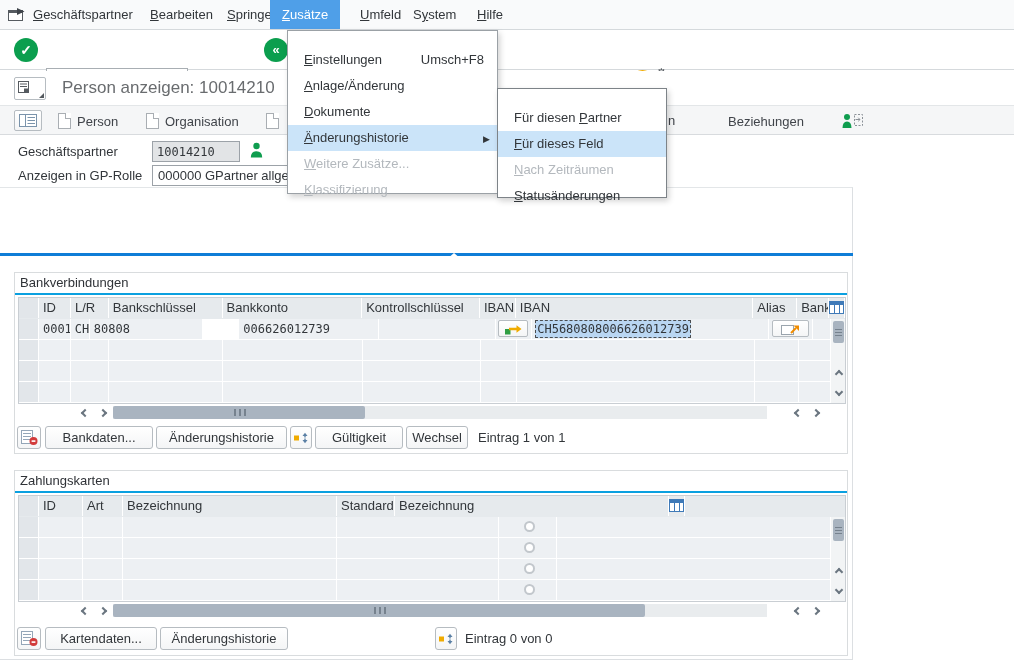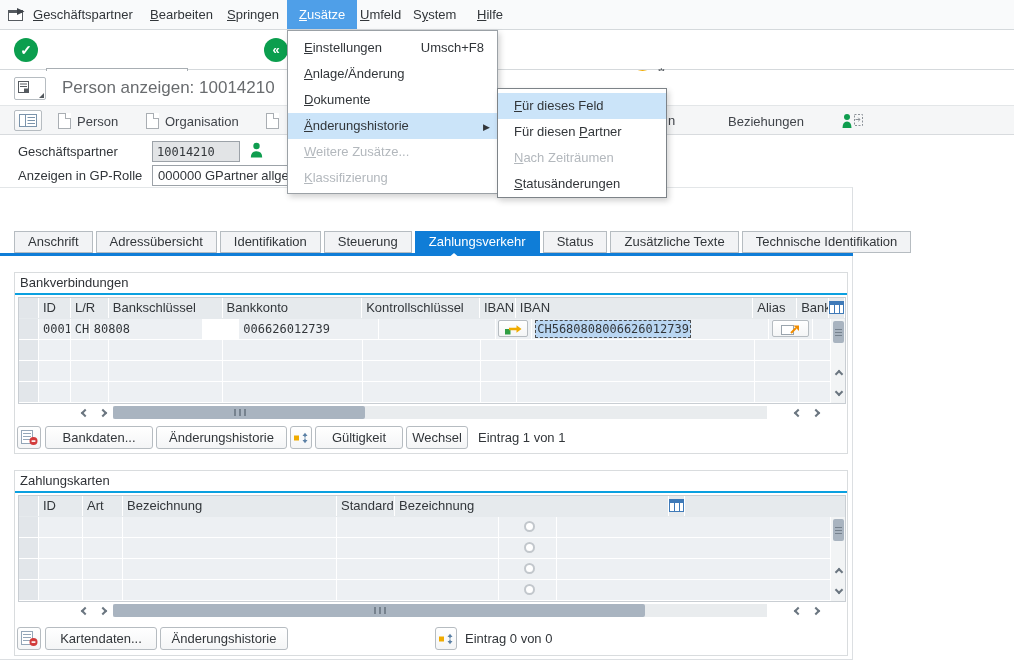--- a/index.html
+++ b/index.html
@@ -80,21 +80,21 @@
   .hscroll-handle { position:absolute; top:0; height:13px; background:#a9b4c0; border-radius:2px; }
   .hgrip { position:absolute; left:50%; top:3px; width:2px; height:7px; background:#76828e; box-shadow:5px 0 0 #76828e, -5px 0 0 #76828e; }
   .radio { width:11px; height:11px; border:2px solid #c2c7cc; border-radius:50%; margin:4px auto 0 auto; background:#fff; }
 
   
   .btn { position:absolute; height:23px; line-height:21px; text-align:center; background:linear-gradient(#fff,#f4f5f6); border:1px solid #b6bcc1; border-radius:3px; color:#32363a; cursor:default; }
   .sqbtn { position:absolute; width:24px; height:23px; background:linear-gradient(#fff,#f4f5f6); border:1px solid #b6bcc1; border-radius:3px; display:flex; align-items:center; justify-content:center; }
   .entrytext { position:absolute; line-height:23px; }
 
   
-  .menupanel { position:absolute; background:#fff; border:1px solid #9ba1a6; box-shadow:2px 3px 6px rgba(0,0,0,.18); z-index:50; padding-top:4px; }
+  .menupanel { position:absolute; background:#fff; border:1px solid #9ba1a6; box-shadow:2px 3px 6px rgba(0,0,0,.18); z-index:50; padding-top:16px; }
   #menupanel { left:287px; top:30px; width:211px; height:164px; }
   #submenupanel { left:497px; top:88px; width:170px; height:110px; border-color:#7d8388; z-index:51; }
   .mitem { position:relative; height:26px; line-height:26px; padding-left:16px; white-space:nowrap; cursor:default; }
   .mitem.hl { background:#cbe4f9; }
   .mitem.dis { color:#b3b8bd; }
   .mitem .shortcut { position:absolute; right:13px; }
   .mitem .subarrow { position:absolute; right:7px; font-size:9px; top:1px; }
 
   .cellbtn { background:linear-gradient(#fff,#f4f5f6); border:1px solid #b6bcc1; border-radius:2px; display:flex; align-items:center; justify-content:center; }
   .ibansel { display:inline-block; margin-left:2px; background:#b9d6f2; border:1px dashed #4a4d50; padding:0 1px; line-height:16px; }
@@ -108,21 +108,21 @@
     <span class="abs" style="left:8px; top:8px;">
       <svg width="17" height="13">
           <rect x="0.5" y="2.5" width="14" height="10" fill="#fff" stroke="#565b60"></rect>
           <rect x="0.5" y="2.5" width="14" height="2.5" fill="#565b60"></rect>
           <path d="M9 0 L16.5 3.5 L9 7 Z" fill="#3f444a"></path>
         </svg>
     </span>
     <span class="mbi" style="left:33px;"><span></span><u>G</u><span>eschäftspartner</span></span>
     <span class="mbi" style="left:150px;"><span></span><u>B</u><span>earbeiten</span></span>
     <span class="mbi" style="left:227px;"><span></span><u>S</u><span>pringen</span></span>
-    <span class="mbi sel" style="left:287px;"><span></span><u>Z</u><span>usätze</span></span>
+    <span class="mbi sel" style="left:270px;"><span></span><u>Z</u><span>usätze</span></span>
     <span class="mbi" style="left:360px;"><span></span><u>U</u><span>mfeld</span></span>
     <span class="mbi" style="left:413px;"><span>S</span><u>y</u><span>stem</span></span>
     <span class="mbi" style="left:477px;"><span></span><u>H</u><span>ilfe</span></span>
   </div>
 
   <div id="systoolbar">
     <div class="gcircle" style="left:14px; top:8px;">✓</div>
     <div id="cmdfield">
       <input style="">
       <span class="chev down abs" style="right:6px; top:7px;"></span>
@@ -220,30 +220,20 @@
     <svg width="15" height="16">
         <rect x="1" y="1" width="10" height="13" rx="1" fill="#fff" stroke="#2e9688"></rect>
         <line x1="3" y1="4.5" x2="9" y2="4.5" stroke="#2e9688"></line>
         <line x1="3" y1="7.5" x2="9" y2="7.5" stroke="#2e9688"></line>
         <circle cx="9.5" cy="10.5" r="3.2" fill="#fff" stroke="#2e9688"></circle>
         <line x1="11.8" y1="12.8" x2="14" y2="15" stroke="#2e9688" stroke-width="1.5"></line>
       </svg>
   </div>
 
   <div id="contentframe"></div>
-  <div id="tabstrip">
-    <div class="tab">Anschrift</div>
-    <div class="tab">Adressübersicht</div>
-    <div class="tab">Identifikation</div>
-    <div class="tab">Steuerung</div>
-    <div class="tab active">Zahlungsverkehr</div>
-    <div class="tab">Status</div>
-    <div class="tab">Zusätzliche Texte</div>
-    <div class="tab">Technische Identifikation</div>
-  </div>
   <div id="tabline"></div>
   <div id="tabnotch"></div>
 
   <div class="secbox" style="top:272px; height:182px;">
     <span class="sectitle">Bankverbindungen</span>
     <div class="secline"></div>
 
     <div class="tbl">
       <div class="thead">
         <div class="hc sel" style="width:20px;"></div>
@@ -524,26 +514,26 @@
     </div>
     <div class="mitem dis">
       <span></span><u>W</u><span>eitere Zusätze...</span>
     </div>
     <div class="mitem dis">
       <span></span><u>K</u><span>lassifizierung</span>
     </div>
   </div>
 
   <div id="submenupanel" class="menupanel">
+    <div class="mitem">
+      <span>Für diesen </span><u>P</u><span>artner</span>
+    </div>
     <div class="mitem hl">
       <span></span><u>F</u><span>ür dieses Feld</span>
     </div>
-    <div class="mitem">
-      <span>Für diesen </span><u>P</u><span>artner</span>
-    </div>
     <div class="mitem dis">
       <span></span><u>N</u><span>ach Zeiträumen</span>
     </div>
     <div class="mitem">
       <span></span><u>S</u><span>tatusänderungen</span>
     </div>
   </div>
 
 </div>
 

